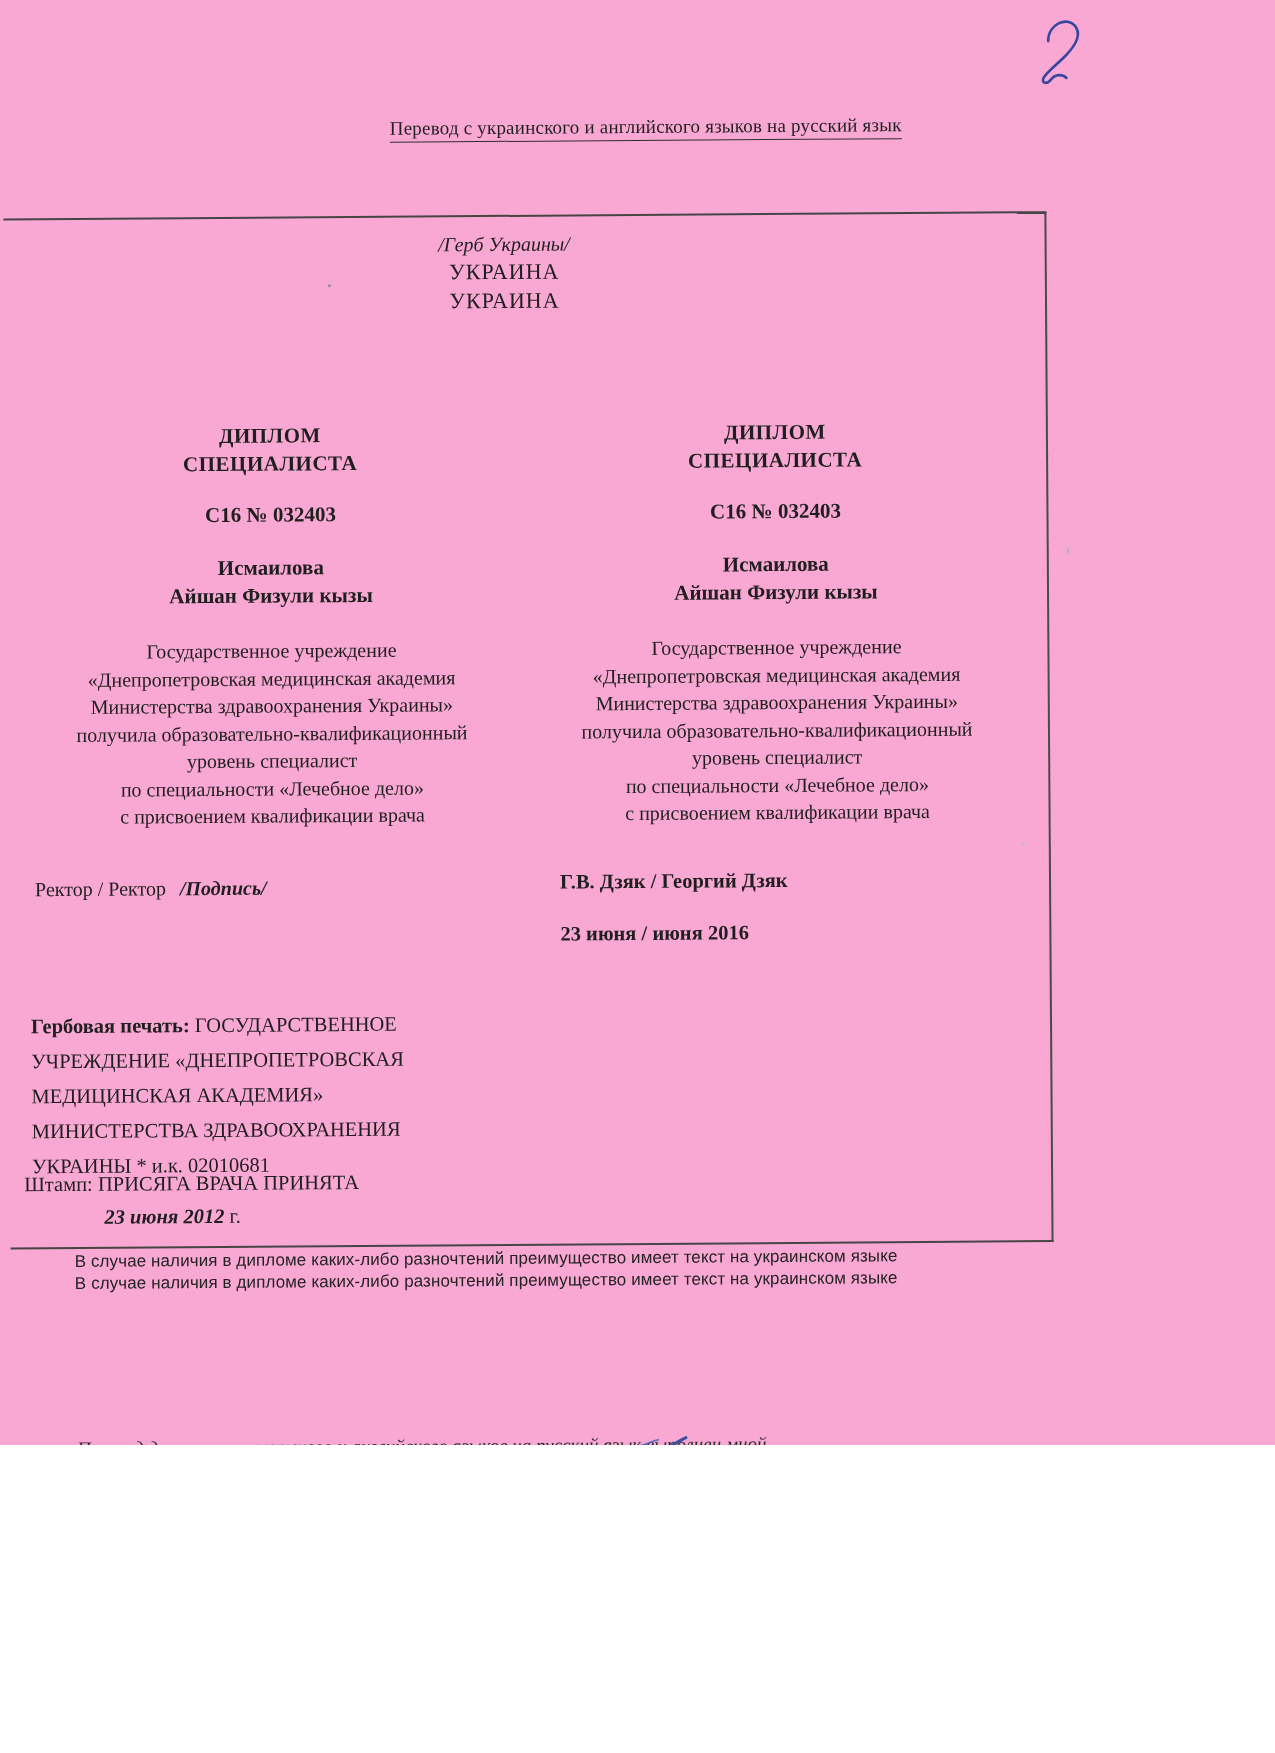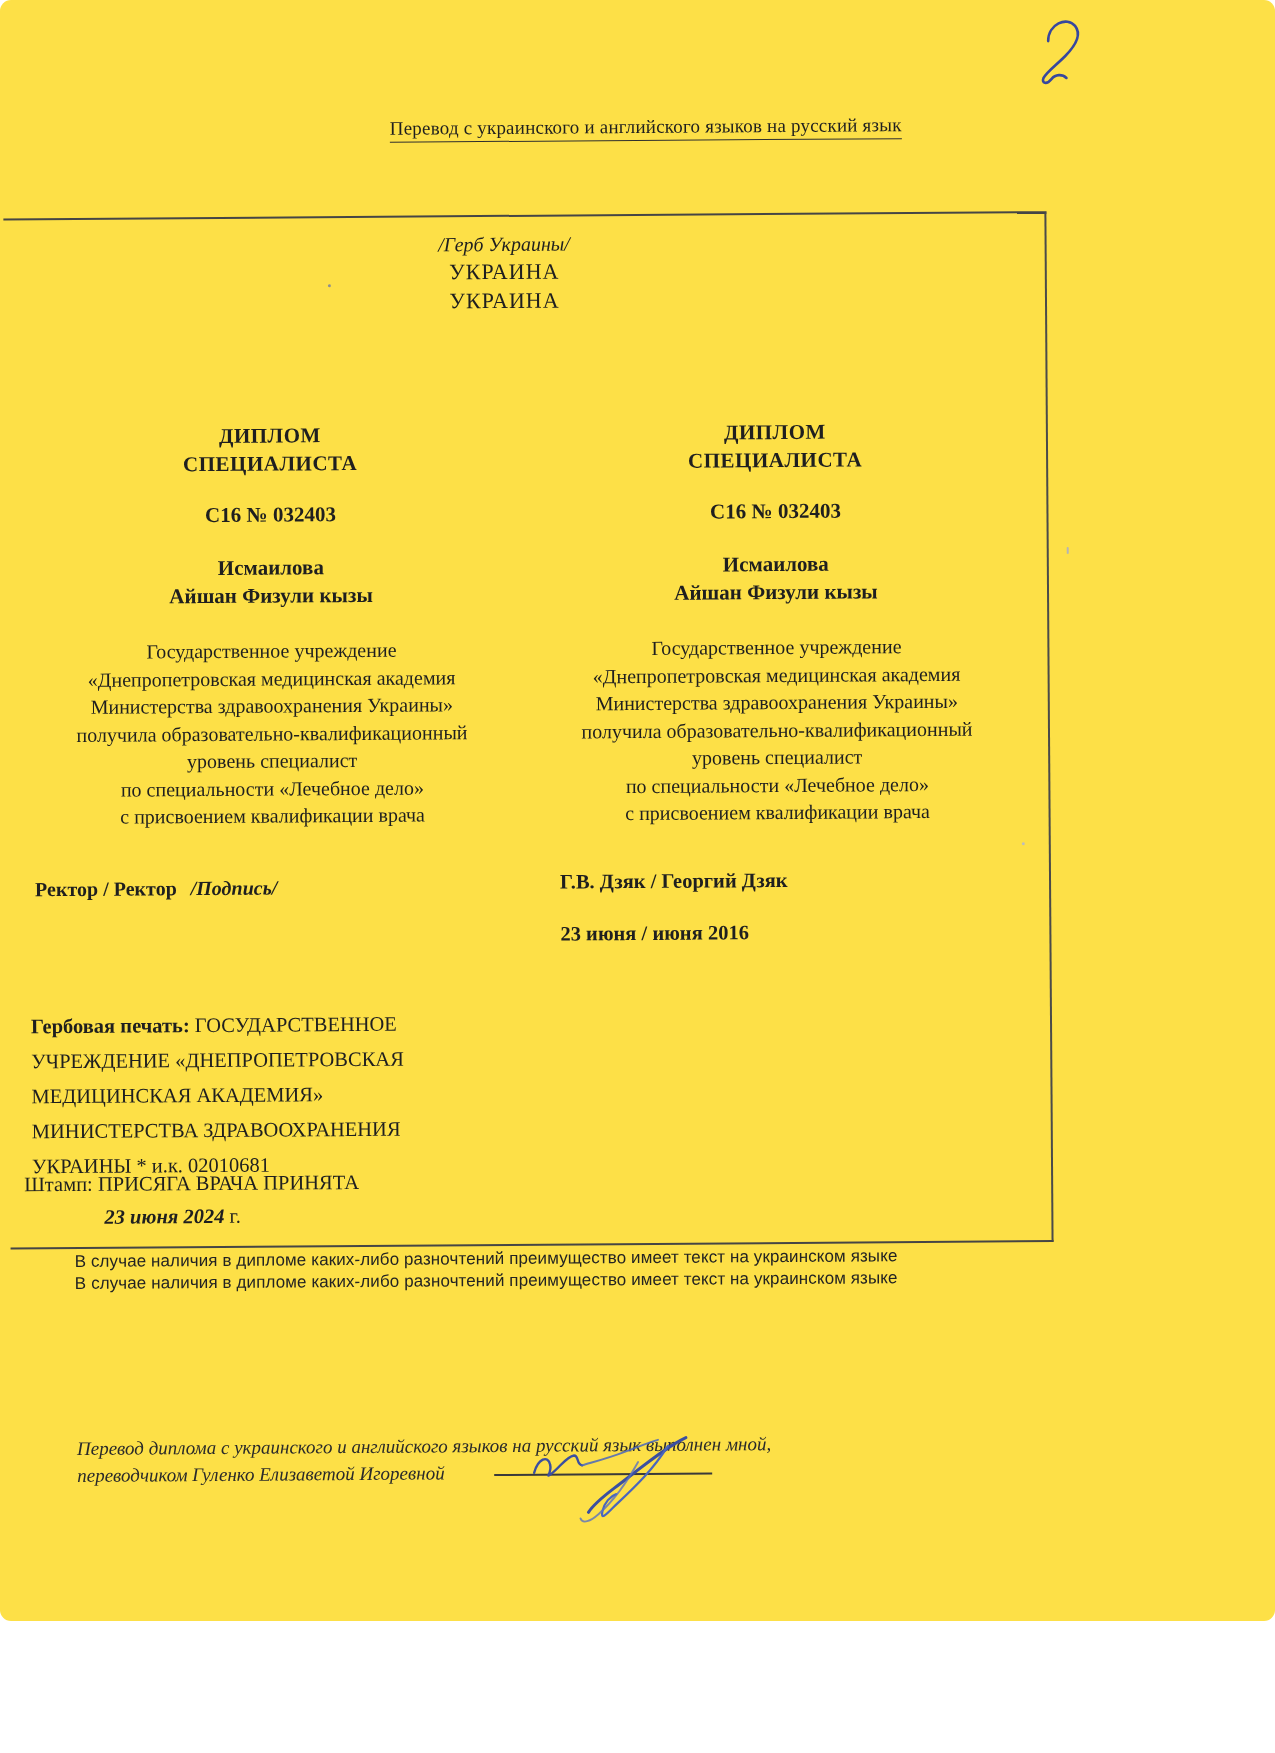--- a/index.html
+++ b/index.html
@@ -1,18 +1,18 @@
 <!DOCTYPE html>
 <html><head>
 <meta charset="utf-8">
 <style>
   html,body{margin:0;padding:0;background:#ffffff;}
   .page{
-    position:relative;width:1275px;height:1621px;background:#fde047;
-    font-family:"Liberation Serif","DejaVu Serif",serif;color:#1f1f1f;overflow:hidden;border-radius:11px;
+    position:relative;width:1275px;height:1445px;background:#f9a8d4;
+    font-family:"Liberation Serif","DejaVu Serif",serif;color:#1f1f1f;overflow:hidden;
   }
   .rot{position:absolute;left:0;top:0;width:1275px;height:1753px;
     transform:rotate(-0.4deg);transform-origin:50% 50%;}
   .abs{position:absolute;}
 
   .header-line{
     left:395px;top:116px;font-size:19px;letter-spacing:.2px;
     border-bottom:1.5px solid #2e2e2e;padding-bottom:2px;white-space:nowrap;
   }
 
@@ -25,21 +25,21 @@
   .herb-note{font-style:italic;font-size:20px;line-height:26px;}
   .country{font-size:22px;line-height:29px;letter-spacing:1px;}
 
   .col{position:absolute;width:480px;text-align:center;top:203px;}
   .col-left{left:25px;}
   .col-right{left:530px;}
   .col-title{font-weight:bold;font-size:21px;line-height:28px;letter-spacing:.5px;}
   .col-number{font-weight:bold;font-size:21px;margin-top:23px;line-height:28px;}
   .col-name{font-weight:bold;font-size:21px;line-height:28px;margin-top:25px;}
   .col-body{font-size:20px;line-height:27.5px;margin-top:28px;}
-  .rector-label{font-weight:bold;}
+  .rector-label{font-weight:normal;}
   .rector-sig{font-weight:bold;font-style:italic;margin-left:14px;}
   .signer-name{left:560px;top:868px;font-size:20.5px;font-weight:bold;white-space:nowrap;}
   .sign-date{left:560px;top:920px;font-size:20.5px;font-weight:bold;white-space:nowrap;}
 
   .seal-block{left:30px;top:1003px;width:510px;font-size:20.5px;line-height:35px;}
   .seal-label{font-weight:bold;}
   .stamp-block{left:22px;top:1164px;font-size:20.5px;line-height:33px;}
   .stamp-label{font-weight:normal;}
   .stamp-date-line{margin-left:80px;}
   .stamp-date{font-weight:bold;font-style:italic;}
@@ -134,21 +134,21 @@
           <span>ГОСУДАРСТВЕННОЕ</span></div>
         <div>УЧРЕЖДЕНИЕ «ДНЕПРОПЕТРОВСКАЯ</div>
         <div>МЕДИЦИНСКАЯ АКАДЕМИЯ»</div>
         <div>МИНИСТЕРСТВА ЗДРАВООХРАНЕНИЯ</div>
         <div>УКРАИНЫ * и.к. 02010681</div>
       </div>
 
       <div class="abs stamp-block" style="left:14px;top:948px;">
         <div><span class="stamp-label">Штамп:</span>
           <span>ПРИСЯГА ВРАЧА ПРИНЯТА</span></div>
-        <div class="stamp-date-line"><span class="stamp-date">23 июня 2024</span>
+        <div class="stamp-date-line"><span class="stamp-date">23 июня 2012</span>
           <span>г.</span></div>
       </div>
     </div>
 
     <div class="abs notice notice-1">В случае наличия в дипломе каких-либо разночтений преимущество имеет текст на украинском языке</div>
     <div class="abs notice notice-2">В случае наличия в дипломе каких-либо разночтений преимущество имеет текст на украинском языке</div>
 
     <div class="abs translator">
       <div>Перевод диплома с украинского и английского языков на русский язык выполнен мной,</div>
       <div>переводчиком Гуленко Елизаветой Игоревной</div>

